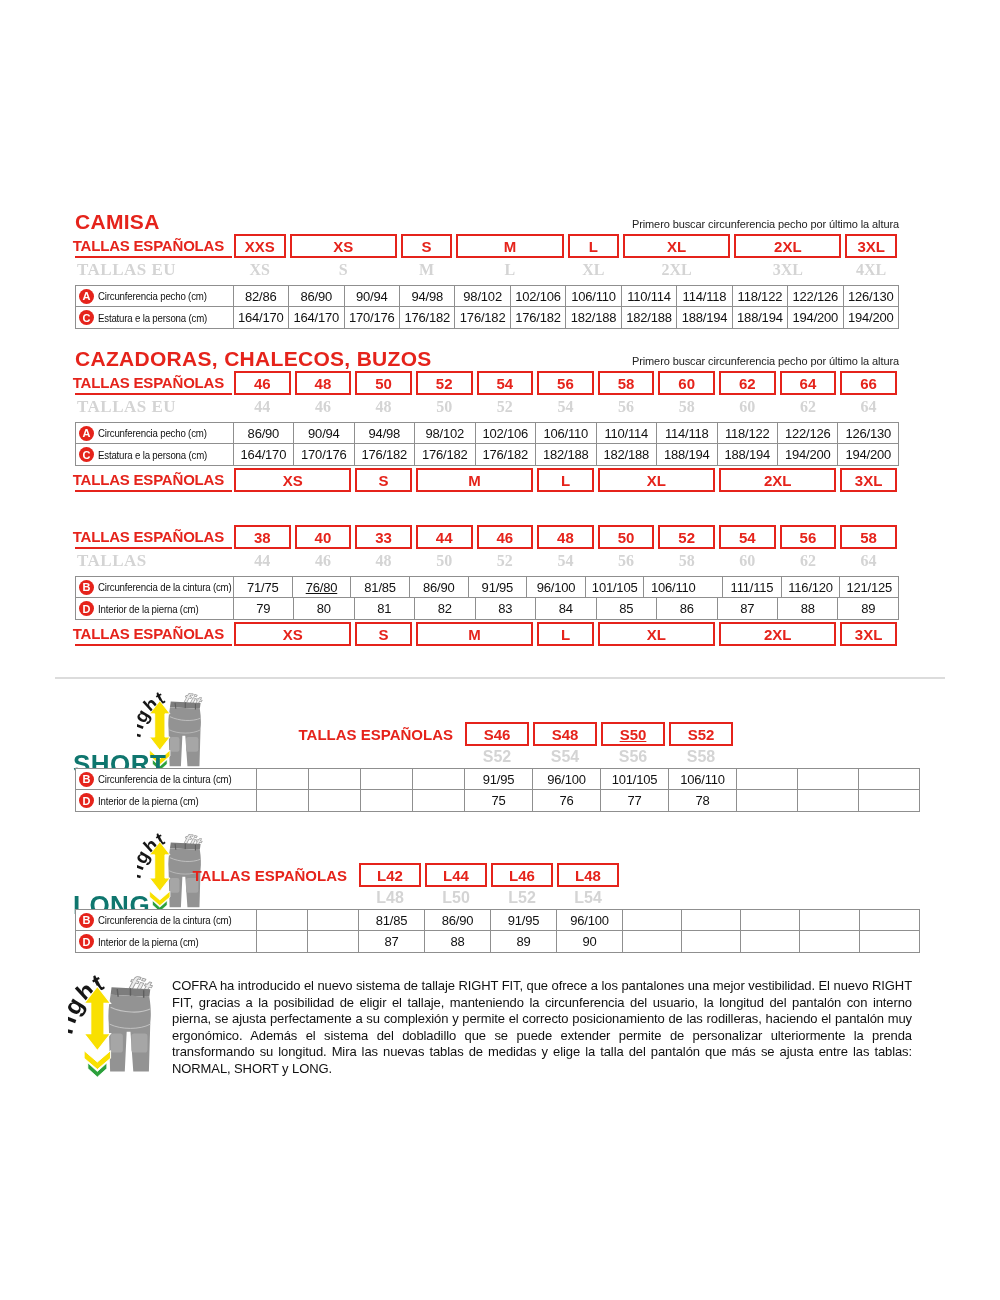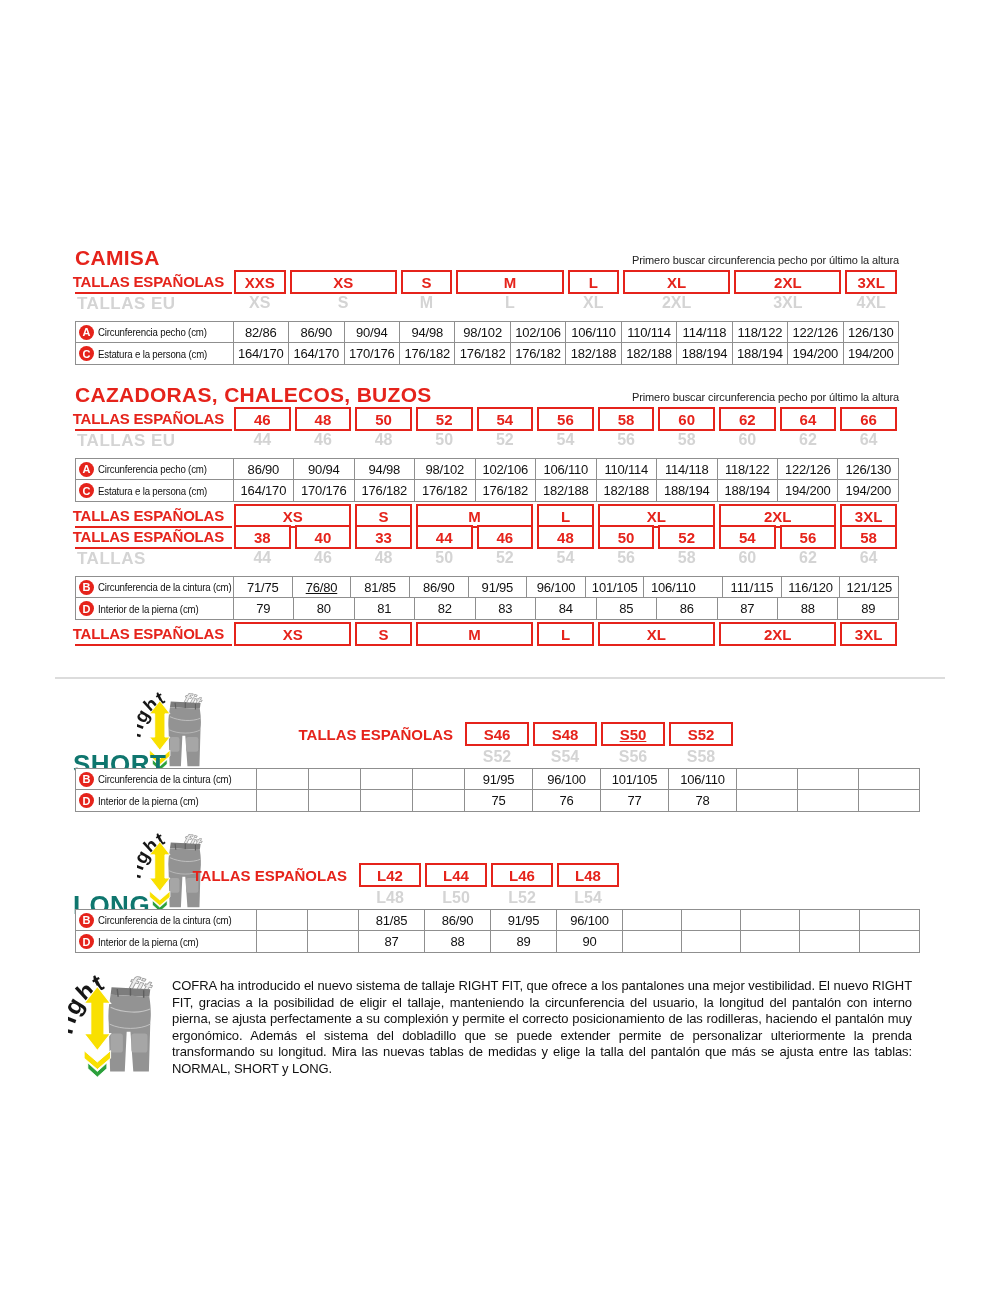--- a/index.html
+++ b/index.html
@@ -8,32 +8,32 @@
     --gray:#d4d4d4;
     --ink:#111;
   }
   html,body{margin:0;padding:0;}
   body{
     width:1000px;height:1300px;background:#fff;overflow:hidden;position:relative;
     font-family:"Liberation Sans", sans-serif;color:var(--ink);
   }
   .page{position:absolute;left:55px;top:0;width:890px;height:1300px;}
   .sec{position:absolute;left:20px;width:824px;}
-  .sec-head{display:flex;justify-content:space-between;align-items:flex-end;height:25px;margin-bottom:2px;margin-top:36px;}
+  .sec-head{display:flex;justify-content:space-between;align-items:flex-end;height:25px;margin-bottom:2px;}
   .sec-title{margin:0;font-size:21px;font-weight:bold;color:var(--red);letter-spacing:0.3px;line-height:1;}
   .sec-note{font-size:11px;color:#222;line-height:1;padding-bottom:2px;letter-spacing:-0.1px;}
   .t-row{display:flex;}
   .red-row{height:24px;}
   .bottom-row{margin-top:2px;}
   .red-lbl{box-sizing:border-box;display:flex;align-items:center;justify-content:flex-end;
     padding-right:8px;font-weight:bold;font-size:15px;color:var(--red);
     border-bottom:2px solid var(--red);letter-spacing:-0.2px;white-space:nowrap;}
   .size-box{box-sizing:border-box;border:2px solid var(--red);margin:0 2px;display:flex;align-items:center;
     justify-content:center;font-weight:bold;font-size:15px;color:var(--red);height:24px;background:#fff;}
-  .eu-row{height:23px;align-items:flex-start;}
+  .eu-row{height:23px;align-items:center;font-family:Liberation Serif, serif;}
   .eu-lbl{box-sizing:border-box;font-weight:bold;font-size:17px;color:var(--gray);letter-spacing:0.5px;padding-left:2px;white-space:nowrap;}
   .eu-cell{display:flex;align-items:center;justify-content:center;font-weight:bold;font-size:16px;color:var(--gray);}
   .data-row{display:flex;height:22px;box-sizing:border-box;
     border-left:1px solid var(--bd);border-right:1px solid var(--bd);border-bottom:1px solid var(--bd);}
   .first-data{border-top:1px solid var(--bd);margin-top:4px;}
   .sl-first{margin-top:0;}
   .data-lbl{box-sizing:border-box;display:flex;align-items:center;padding-left:3px;gap:4px;background:#fff;overflow:visible;}
   .badge{flex:0 0 auto;width:15px;height:15px;border-radius:50%;background:var(--red);color:#fff;
     font-size:11px;font-weight:bold;display:flex;align-items:center;justify-content:center;}
   .data-lbl-text{font-size:10.5px;white-space:nowrap;transform:scaleX(0.92);transform-origin:left center;letter-spacing:-0.2px;}

